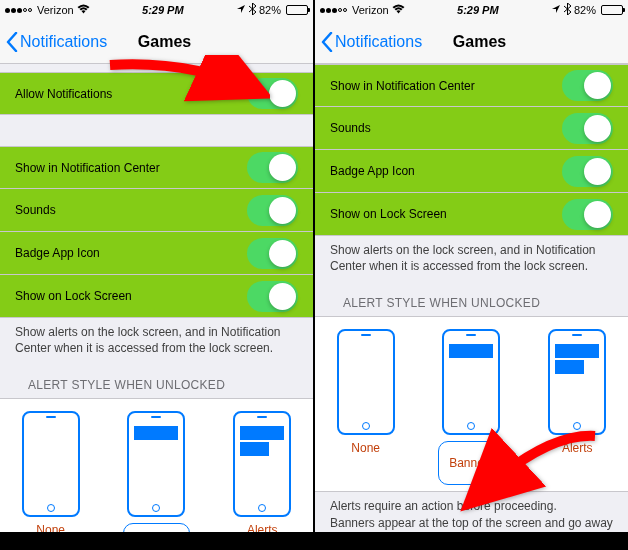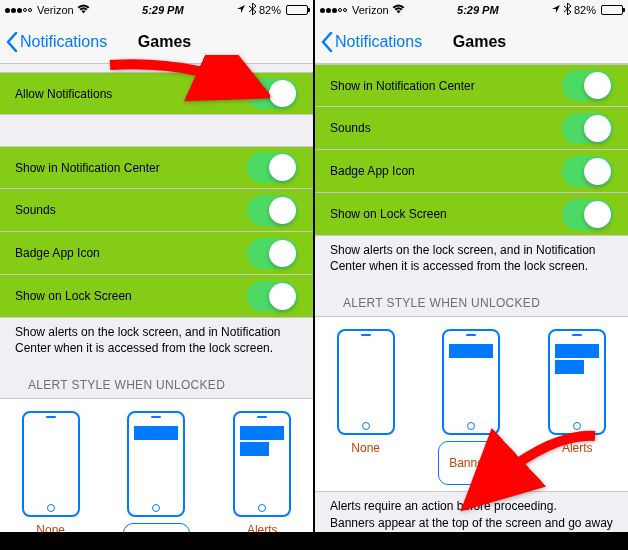--- a/index.html
+++ b/index.html
@@ -112,21 +112,21 @@
       background: #fff;
       border-radius: 50%;
       position: absolute;
       top: 2px;
       box-shadow: 0 2px 4px rgba(0,0,0,0.25);
       left: 2px;
     }
     .toggle.on .toggle-knob { left: 22px; }
     .footer-text {
       font-size: 12px;
-      color: #000000;
+      color: #404040;
       padding: 6px 15px 8px;
       line-height: 1.35;
     }
     .header-text {
       font-size: 12px;
       color: #6d6d72;
       padding: 14px 15px 6px;
       text-transform: uppercase;
       letter-spacing: 0.3px;
       margin-left: 13px;

